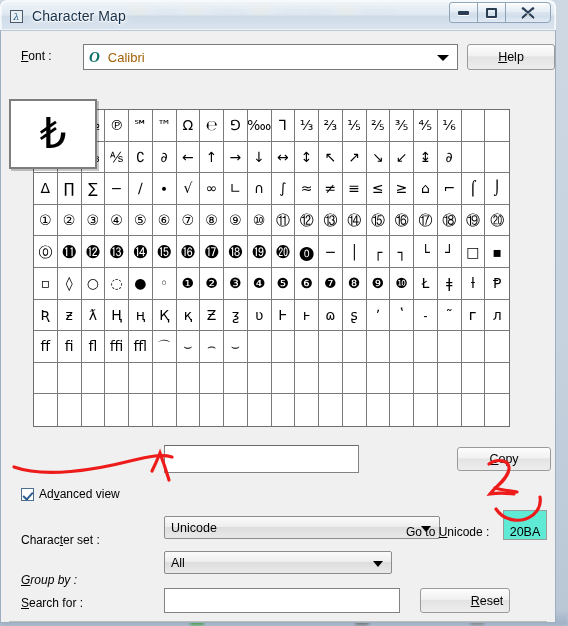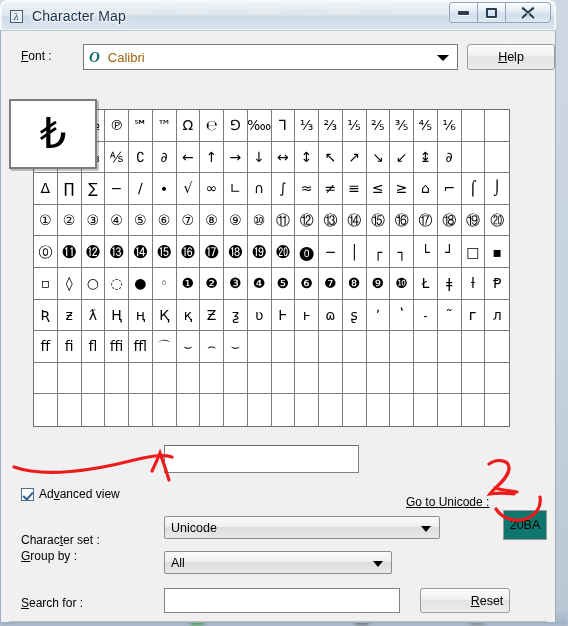--- a/index.html
+++ b/index.html
@@ -252,31 +252,31 @@
     padding-left: 6px;
     font-size: 12.5px;
   }
   .cb-arrow {
     position: absolute; right: 8px; top: 9px;
     width: 0; height: 0;
     border-left: 5px solid transparent;
     border-right: 5px solid transparent;
     border-top: 6px solid #000;
   }
-  #goto-label { position: absolute; left: 405px; top: 464px; text-decoration: underline; }
+  #goto-label { position: absolute; left: 405px; top: 494px; }
   #goto-input {
     position: absolute; left: 502px; top: 479px;
     width: 44px; height: 30px;
-    background: #0f766e;
+    background: #5eead4;
     border: 1px solid #9b9b9b;
-    display: flex; align-items: center; justify-content: center;
+    display: flex; align-items: flex-end; justify-content: center;
     font-size: 12.5px;
   }
 
-  #group-label { position: absolute; left: 20px; top: 518px; }
+  #group-label { position: absolute; left: 20px; top: 542px; font-style: italic; }
   #group-combo {
     position: absolute; left: 163px; top: 520px;
     width: 228px; height: 23px;
     background: linear-gradient(180deg,#fbfbfb,#eeeeee 45%,#dddddd 50%,#e9e9e9);
     border: 1px solid #8c8c8c;
     border-radius: 2px;
     display: flex; align-items: center;
     padding-left: 6px;
     font-size: 12.5px;
   }
@@ -578,20 +578,23 @@
         </div>
     </div>
 
     <div id="charpop">
       <span>₺</span>
     </div>
 
     <div id="ctc-input">
       <span class="ghost"></span>
     </div>
+    <div id="copy-btn" class="btn">
+      <span><u>C</u>opy</span>
+    </div>
 
     <div id="adv-check">
       <span class="cbox"></span>
       <span class="lbl">Ad<u>v</u>anced view</span>
     </div>
 
     <div id="cset-label" class="lbl">Charac<u>t</u>er set :</div>
     <div id="cset-combo">
       <span>Unicode</span>
       <span class="cb-arrow"></span>

